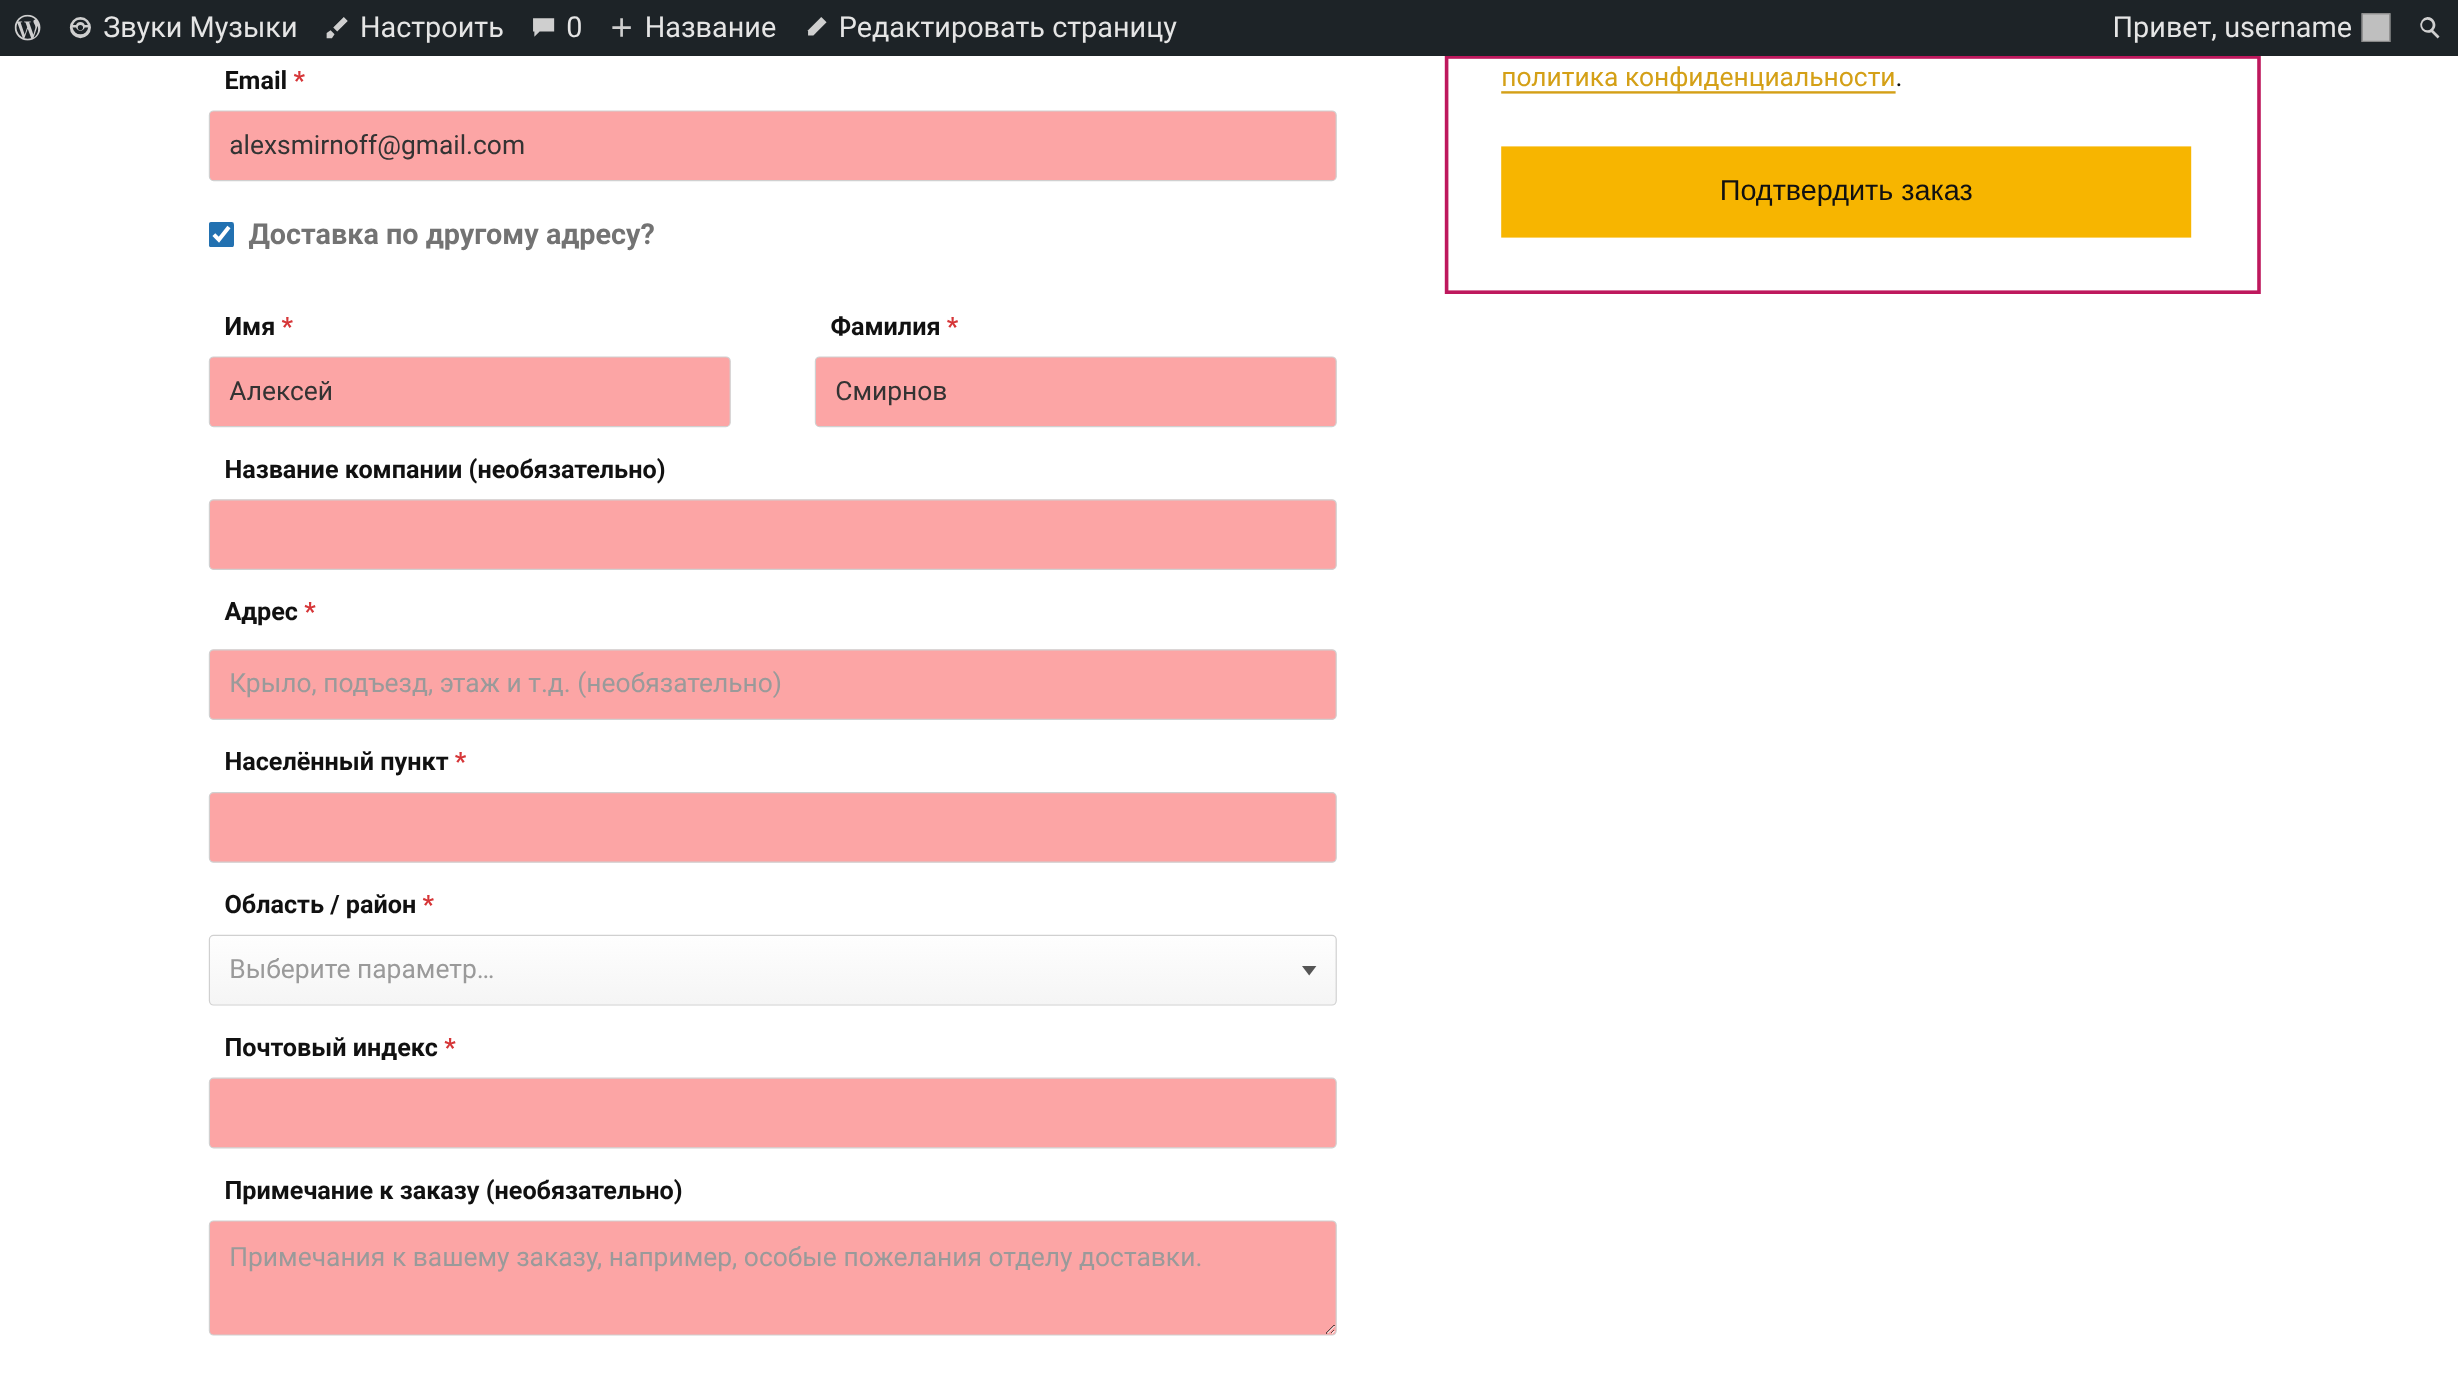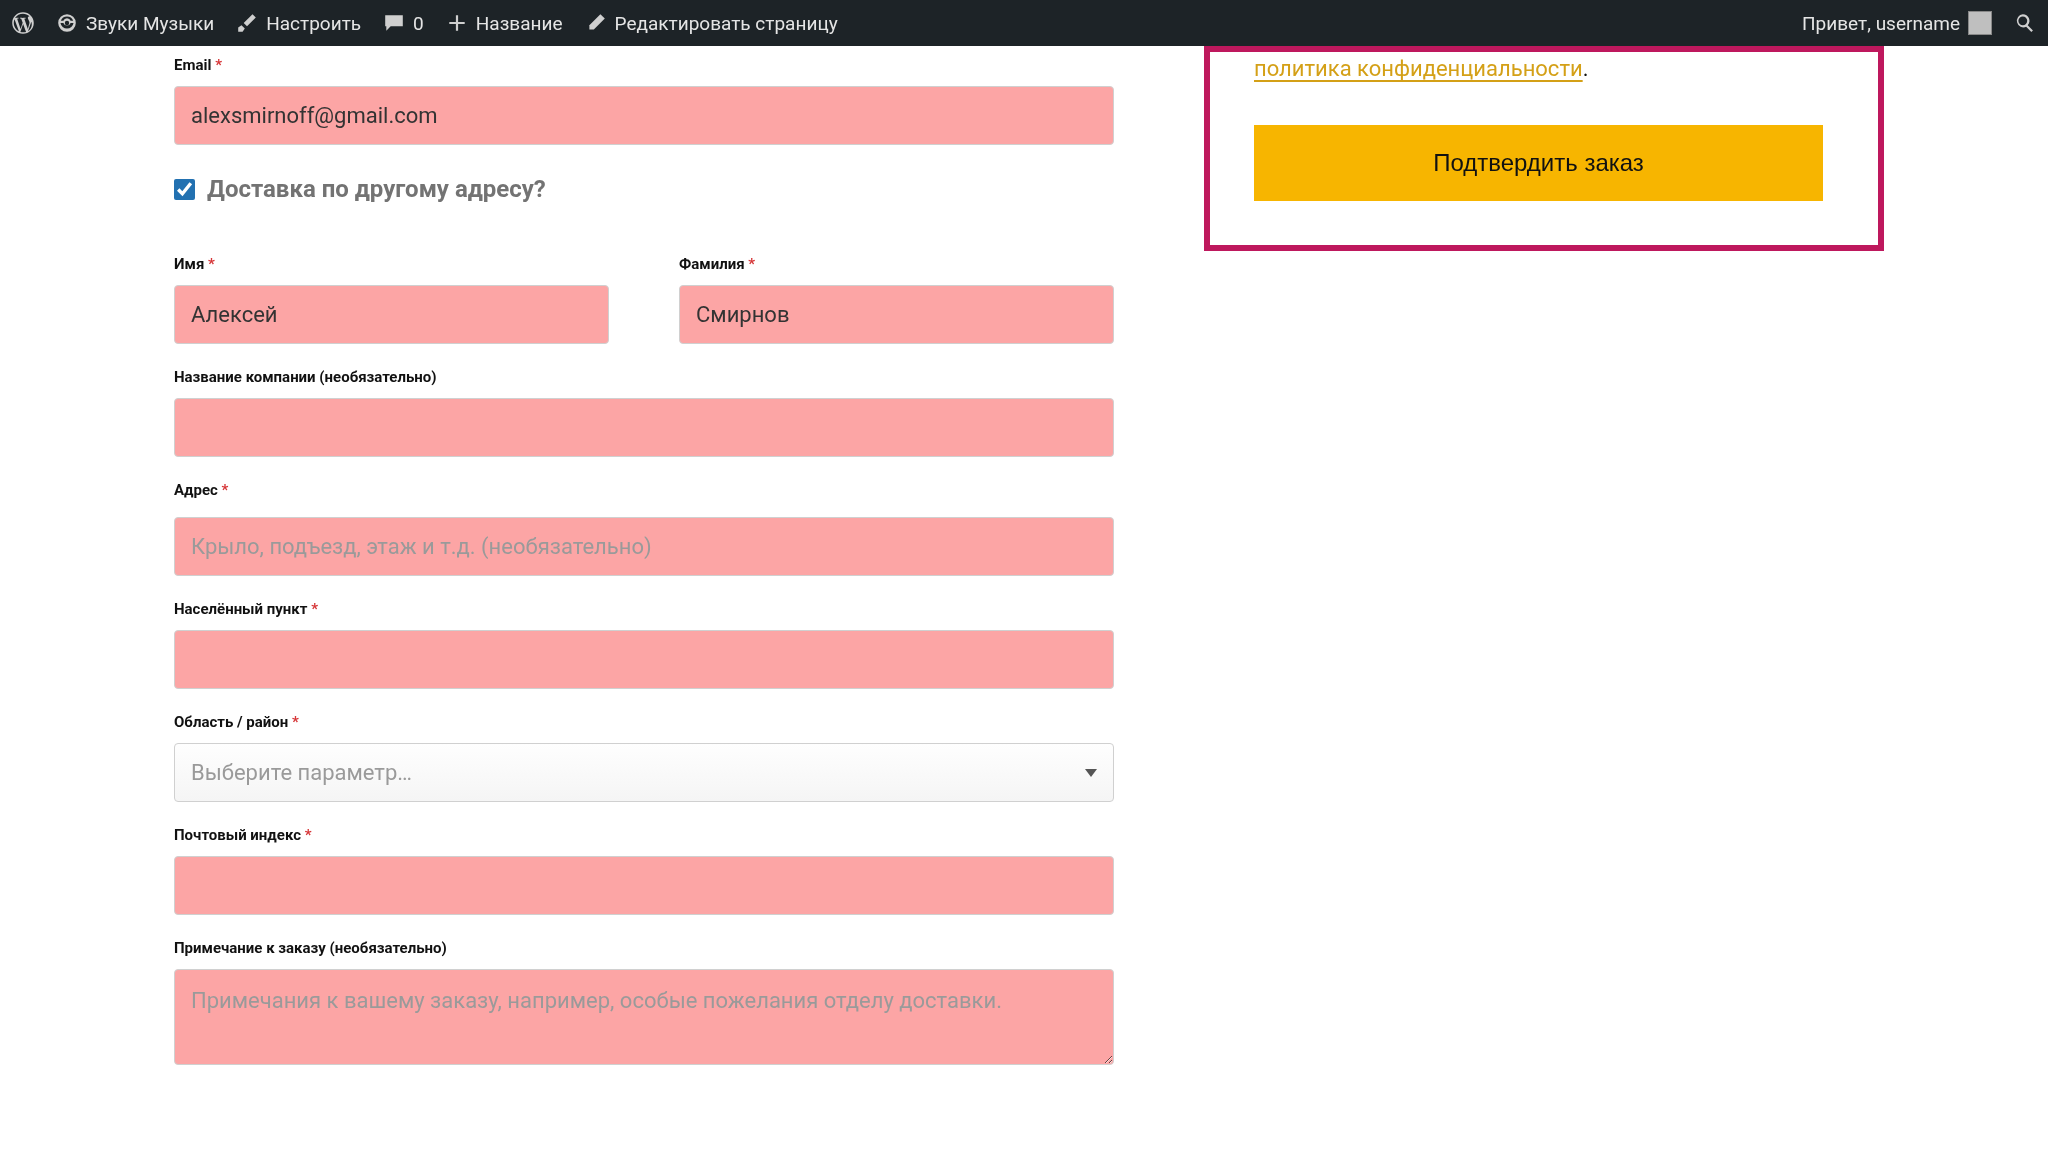--- a/index.html
+++ b/index.html
@@ -15,21 +15,21 @@
   .adminbar {
     position: fixed;
     top: 0; left: 0; right: 0;
     height: 46px;
     background: #1d2327;
     color: #e5e5e5;
     display: flex;
     align-items: center;
     justify-content: space-between;
     padding: 0 12px;
-    font-size: 19px;
+    font-size: 24px;
     z-index: 1000;
   }
   .adminbar-left, .adminbar-right { display: flex; align-items: center; gap: 22px; }
   .adminbar .item { display: flex; align-items: center; gap: 8px; color: #e5e5e5; cursor: pointer; }
   .adminbar svg { width: 22px; height: 22px; fill: #cfcfcf; }
   .avatar {
     width: 24px; height: 24px; background: #bfbfbf;
     border: 1px solid #888;
   }
   .search-icon svg { width: 22px; height: 22px; }
@@ -56,23 +56,24 @@
     max-width: 680px;
   }
 
   
   .form-row { margin-bottom: 24px; }
   .two-col { display: flex; gap: 70px; }
   .two-col > .form-row { flex: 1; }
   label.lbl {
     display: block;
     font-weight: 700;
-    font-size: 15px;
+    font-size: 21px;
     margin-bottom: 12px;
     color: #111;
+    margin-left: 13px;
   }
   .req { color: #d63638; }
   input[type=text], input[type=email], textarea, .select-box {
     width: 100%;
     font-size: 22px;
     padding: 16px 16px;
     border: 1px solid #d0d0d0;
     border-radius: 4px;
     background: #fca5a5;
     color: #333;
@@ -111,21 +112,21 @@
     color: #737373;
   }
   input[type=checkbox] {
     width: 21px; height: 21px;
     accent-color: #2271b1;
     cursor: pointer;
   }
 
   
   .sidecard {
-    border: 6px solid #be185d;
+    border: 3px solid #be185d;
     padding: 0 55px 44px 44px;
     background: #fff;
   }
   .policy {
     font-size: 22px;
     line-height: 1.5;
     margin-bottom: 40px;
   }
   .policy a {
     color: #d4a017;

